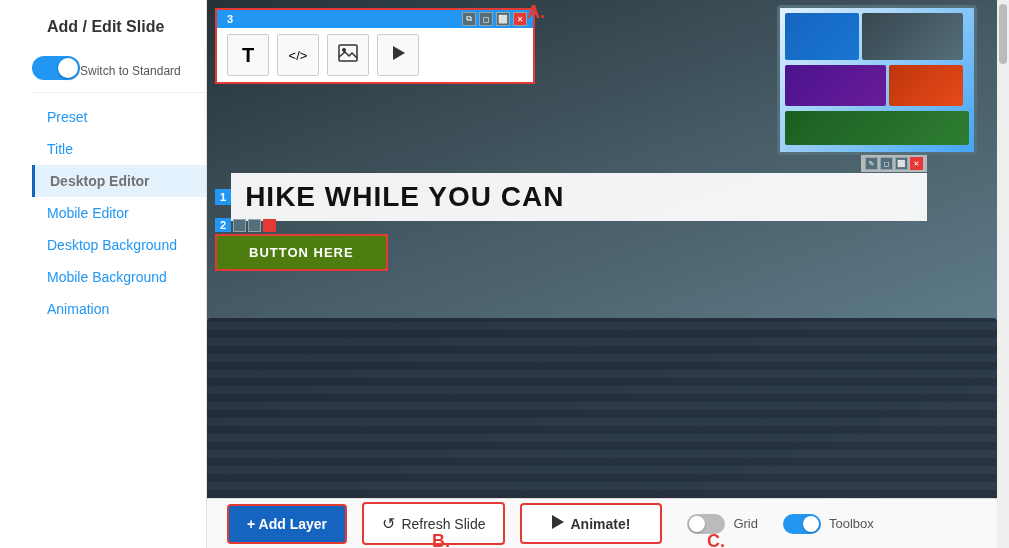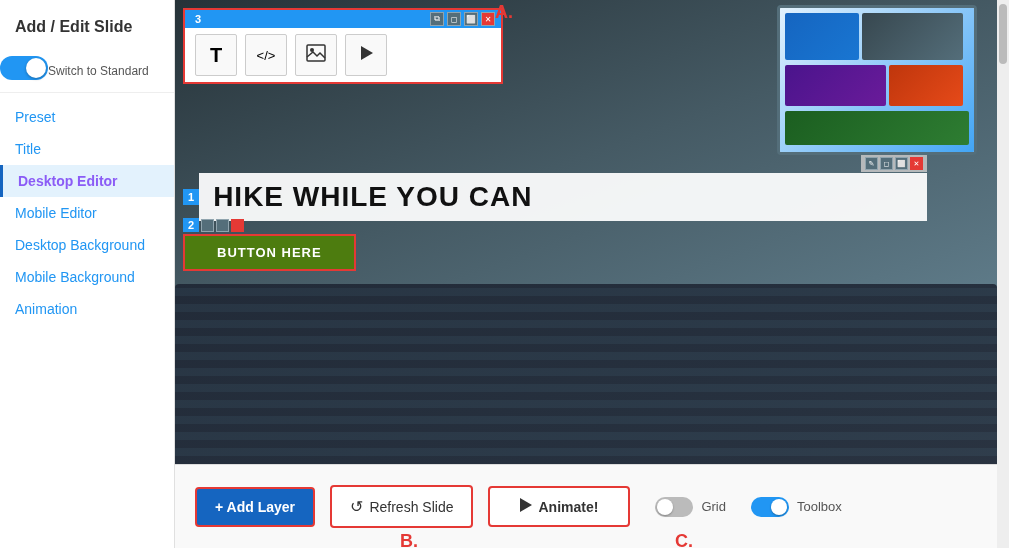--- a/index.html
+++ b/index.html
@@ -1,29 +1,29 @@
 <!DOCTYPE html>
 <html><head>
   <meta charset="utf-8">
   <style>
     * { box-sizing: border-box; margin: 0; padding: 0; }
     body { font-family: Arial, sans-serif; background: #f5f5f5; width: 1009px; height: 548px; overflow: hidden; }
 
     .container { display: flex; width: 1009px; height: 548px; background: #fff; }
 
     
-    .sidebar { width: 175px; min-width: 175px; background: #fff; border-right: 1px solid #e0e0e0; display: flex; flex-direction: column; padding: 10px 0; }
+    .sidebar { width: 175px; min-width: 175px; background: #fff; border-right: 1px solid #e0e0e0; display: flex; flex-direction: column; padding: 10px 0; margin-left: 32px; }
     .sidebar-title { font-size: 16px; font-weight: bold; color: #333; padding: 8px 15px 12px; }
     .sidebar-toggle-area { display: flex; flex-direction: row; align-items: center; padding: 8px 0 12px; border-bottom: 1px solid #eee; }
     .toggle-switch { width: 48px; height: 24px; background: #2196f3; border-radius: 12px; position: relative; cursor: pointer; }
     .toggle-knob { width: 20px; height: 20px; background: #fff; border-radius: 50%; position: absolute; top: 2px; right: 2px; box-shadow: 0 1px 3px rgba(0,0,0,0.3); }
     .toggle-label { font-size: 12px; color: #555; margin-top: 5px; }
     .sidebar-nav { display: flex; flex-direction: column; padding: 8px 0; }
     .nav-item { padding: 8px 15px; font-size: 14px; color: #2196f3; cursor: pointer; text-decoration: none; }
-    .nav-item.active { font-weight: bold; color: #8b5cf6; background: #e3f2fd; border-left: 3px solid #1565c0; }
+    .nav-item.active { font-weight: bold; color: #737373; background: #e3f2fd; border-left: 3px solid #1565c0; }
 
     
     .main { flex: 1; display: flex; flex-direction: column; position: relative; }
 
     
     .canvas-area { flex: 1; position: relative; background: #333; overflow: hidden; }
 
     
     .slide-bg { position: absolute; inset: 0; background: linear-gradient(135deg, #1a237e 0%, #37474f 40%, #607d8b 70%, #90a4ae 100%); }
 
@@ -33,21 +33,21 @@
     .layer-header { background: #2196f3; color: #fff; font-size: 11px; padding: 2px 6px; display: flex; align-items: center; justify-content: space-between; }
     .layer-num { background: #2196f3; color: #fff; font-weight: bold; font-size: 11px; padding: 0 4px; }
     .layer-header-icons { display: flex; gap: 3px; align-items: center; }
     .lhi { width: 14px; height: 14px; background: #546e7a; display: flex; align-items: center; justify-content: center; font-size: 8px; color: #fff; cursor: pointer; border: 1px solid #90a4ae; }
     .lhi.close { background: #e53935; }
     .layer-toolbar { display: flex; align-items: center; padding: 6px 10px; gap: 8px; }
     .lt-btn { width: 42px; height: 42px; border: 1px solid #ccc; background: #f9f9f9; display: flex; align-items: center; justify-content: center; font-size: 18px; cursor: pointer; border-radius: 2px; }
     .lt-btn-label { border: 2px solid #ccc; padding: 8px 14px; font-size: 13px; font-weight: bold; cursor: pointer; color: #555; }
 
     
-    .bottom-toolbar { height: 84px; background: #f9f9f9; border-top: 1px solid #ddd; display: flex; align-items: center; padding: 0 20px; gap: 15px; position: relative; }
+    .bottom-toolbar { height: 50px; background: #f9f9f9; border-top: 1px solid #ddd; display: flex; align-items: center; padding: 0 20px; gap: 15px; position: relative; }
 
     .add-layer-btn { background: #1565c0; color: #fff; border: none; padding: 10px 18px; font-size: 14px; font-weight: bold; cursor: pointer; border-radius: 4px; display: flex; align-items: center; gap: 6px; border: 2px solid #e53935; }
 
     .refresh-btn { background: #fff; border: 2px solid #e53935; padding: 10px 18px; font-size: 14px; cursor: pointer; border-radius: 4px; display: flex; align-items: center; gap: 6px; color: #333; }
 
     .animate-btn { background: #fff; border: 2px solid #e53935; padding: 10px 30px; font-size: 14px; cursor: pointer; border-radius: 4px; display: flex; align-items: center; gap: 6px; color: #333; font-weight: bold; }
 
     .toolbar-toggle-group { display: flex; align-items: center; gap: 8px; margin-left: 10px; }
     .tg-label { font-size: 13px; color: #555; }
     .tg-switch { width: 38px; height: 20px; background: #bbb; border-radius: 10px; position: relative; cursor: pointer; }

